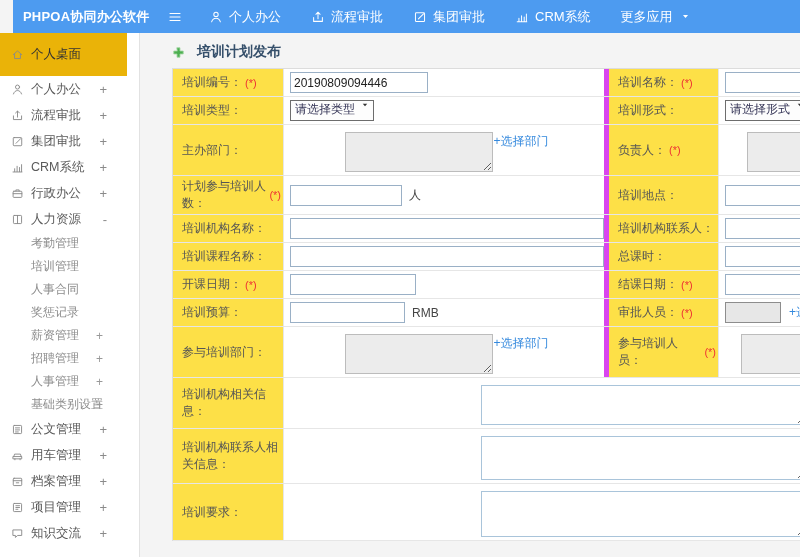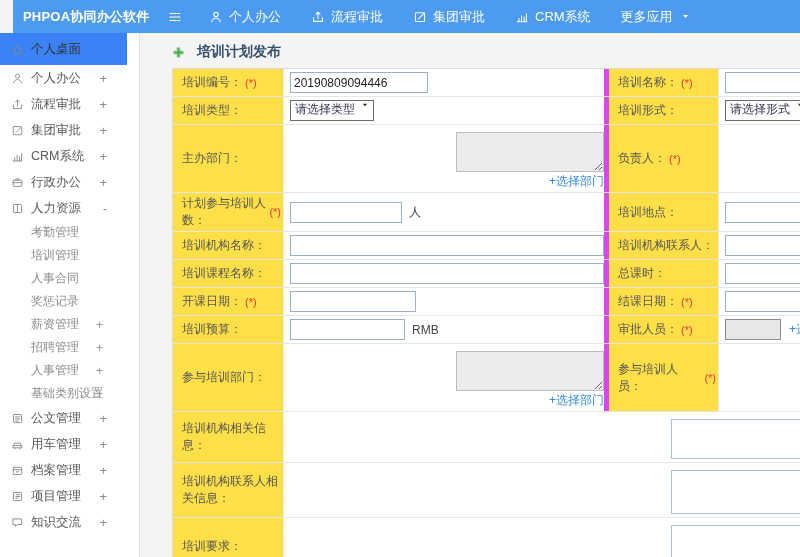--- a/index.html
+++ b/index.html
@@ -15,41 +15,41 @@
   .header{height:33px;background:#4d9bf0;display:flex;align-items:center;color:#fff;margin-left:13px;}
   .logo{width:140px;box-sizing:border-box;padding-left:10px;font-weight:bold;font-size:13px;letter-spacing:.2px;white-space:nowrap;}
   .burger{margin-left:14px;width:16px;height:16px;cursor:pointer;}
   .topnav{display:flex;align-items:center;margin-left:26px;gap:30px;}
   .nav-item{display:flex;align-items:center;gap:6px;font-size:13px;cursor:pointer;white-space:nowrap;}
   .nav-item .caret{width:9px;height:9px;margin-left:2px;}
   
   .main{display:flex;height:524px;}
   .sidebar{width:140px;background:#fff;border-right:1px solid #e2e2e2;box-sizing:border-box;overflow:hidden;}
   .side-item{height:26px;display:flex;align-items:center;padding-left:11px;position:relative;color:#5a5a5a;font-size:12.5px;cursor:pointer;white-space:nowrap;}
-  .side-item.active{height:32px;background:#3b82f6;color:#333;width:116px;}
+  .side-item.active{height:43px;background:#eab308;color:#333;width:116px;}
   .side-item .icon{color:#8a8a8a;margin-right:7px;width:13px;height:13px;}
   .side-item .exp{position:absolute;right:32px;color:#8a8a8a;font-size:13px;}
   .side-sub{height:23px;display:flex;align-items:center;padding-left:31px;position:relative;color:#8c8c8c;font-size:12px;cursor:pointer;white-space:nowrap;}
   .side-sub .exp{position:absolute;right:36px;color:#999;font-size:12px;}
   .content{flex:1;padding:8px 0 0 32px;overflow:hidden;}
   .page-title-row{display:flex;align-items:center;gap:12px;height:22px;}
   .page-title-row .plus{width:13px;height:13px;}
   .page-title{font-size:14px;font-weight:bold;color:#36506b;}
   
   .form-card{margin-top:5px;width:824px;background:#fff;border:1px solid #dcdcdc;border-bottom:none;}
   .frow{display:flex;border-bottom:1px solid #e6e6e6;min-height:27px;}
   .lblcell{width:111px;flex:0 0 111px;background:#fde047;border-right:1px solid #e6e6e6;box-sizing:border-box;
            display:flex;align-items:center;padding:2px 2px 2px 9px;color:#555;font-size:12px;}
   .lblcell.r{width:110px;flex:0 0 110px;}
   .req{color:#e33;margin-left:3px;font-size:11px;}
   .fldcell{width:325px;flex:0 0 325px;border-right:5px solid #d946ef;box-sizing:border-box;
            display:flex;align-items:center;padding-left:6px;}
   .fldcell.r{flex:1 1 auto;width:auto;border-right:none;}
   .fldcell.full{flex:1 1 auto;width:auto;border-right:none;}
-  .fldcell.col{flex-direction:column;align-items:flex-end;justify-content:center;padding:7px 0 3px 6px;}
+  .fldcell.col{flex-direction:row;align-items:flex-start;justify-content:center;padding:7px 0 3px 6px;}
   .ti{height:17px;border:1px solid #9ab0c6;font-size:12px;padding:1px 3px;font-family:inherit;color:#222;background:#fff;}
   .ti.ro{background:#e7e7e7;border:1px solid #8d8d8d;}
   .ta{border:1px solid #a9c4da;background:#fff;font-family:inherit;font-size:12px;resize:both;box-sizing:border-box;}
   .ta.gray{background:#ececec;border:1px solid #bcbcbc;}
   .sel{display:inline-flex;align-items:flex-start;height:19px;border:1px solid #6d6d6d;background:#fdfdfd;
        padding:0 4px;font-size:12px;color:#333355;cursor:pointer;gap:6px;}
   .sel .caret{width:8px;height:8px;color:#333;}
   .sfx{margin-left:7px;color:#444;}
   .sel-link{color:#3388dd;text-decoration:none;font-size:12px;cursor:pointer;white-space:nowrap;}
   .sel-link.below{margin-top:2px;line-height:15px;}

